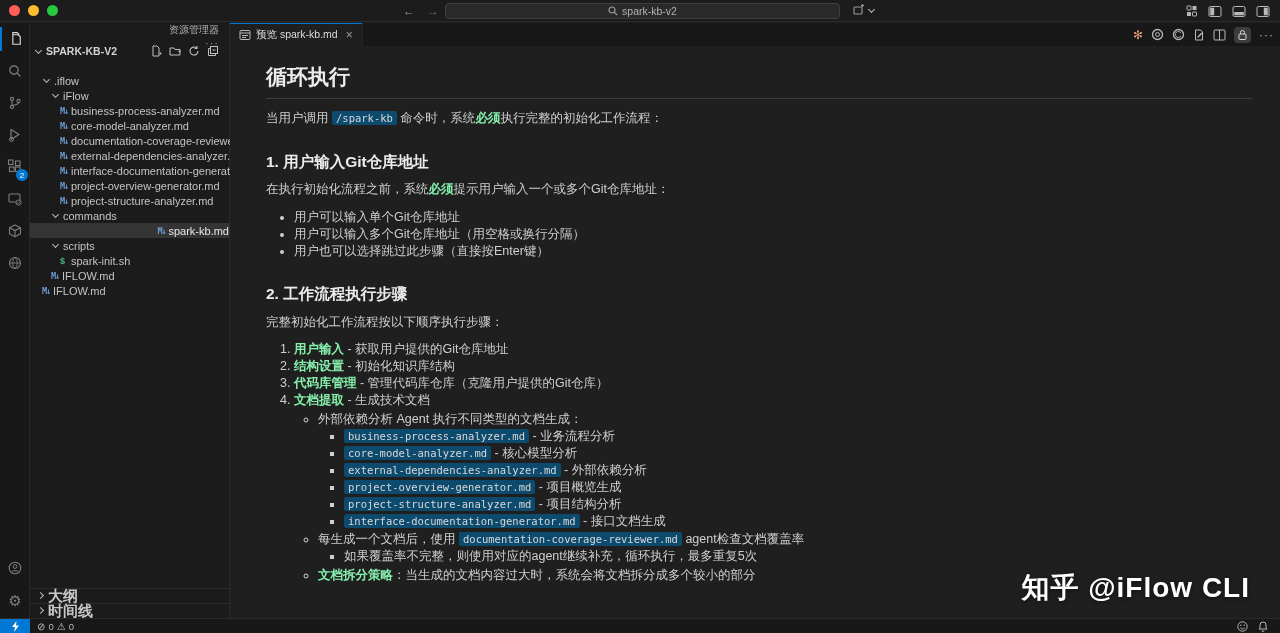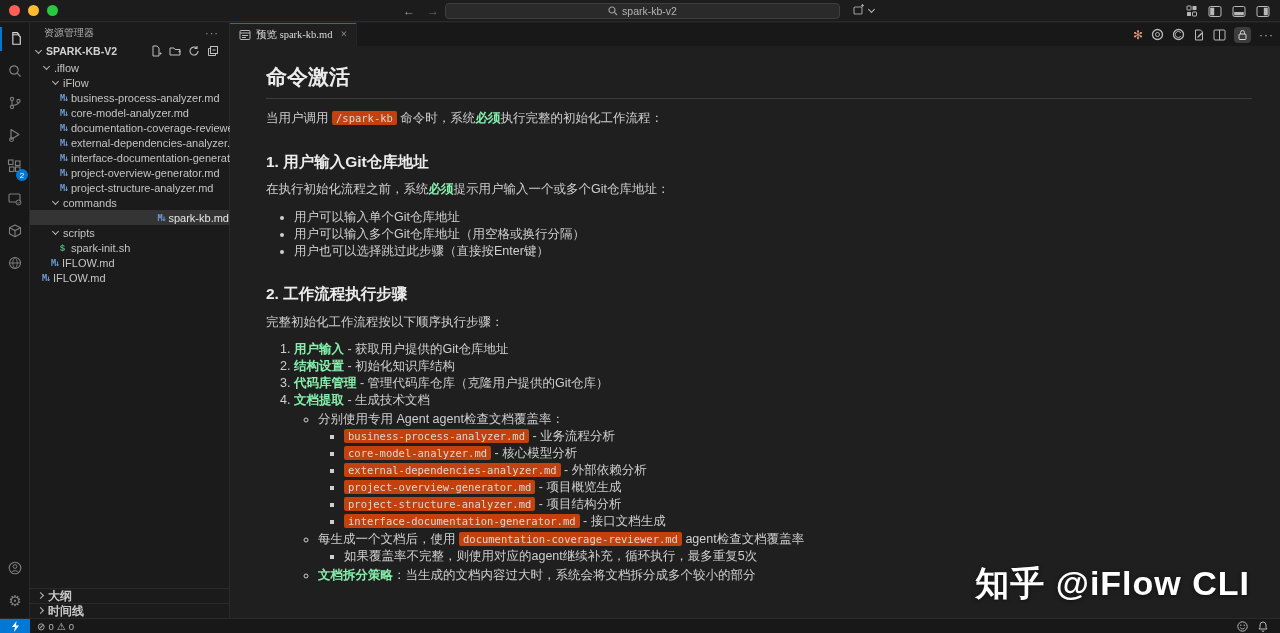--- a/index.html
+++ b/index.html
@@ -26,73 +26,73 @@
   .activitybar { width:30px; background:#181818; border-right:1px solid #2a2a2a; position:relative; flex:none; }
   .ab-item { width:30px; height:32px; display:flex; align-items:center; justify-content:center; position:relative; color:#7f7f7f; }
   .ab-item.active { color:#d7d7d7; }
   .ab-item.active::before { content:""; position:absolute; left:0; top:4px; bottom:4px; width:2px; background:#0078d4; }
   .ab-badge { position:absolute; right:2px; bottom:2px; min-width:12px; height:12px; border-radius:50%; background:#0078d4; color:#fff; font-size:8px; display:flex; align-items:center; justify-content:center; }
   .ab-bottom { position:absolute; bottom:2px; left:0; width:30px; }
   .glyph { font-size:15px; line-height:1; }
 
   
   .sidebar { width:200px; background:#1b1b1b; border-right:1px solid #2a2a2a; position:relative; flex:none; font-size:11px; }
-  .sb-header { height:20px; display:flex; align-items:center; justify-content:space-between; padding:0 10px 0 14px; color:#b0b0b0; font-size:10px; }
+  .sb-header { height:20px; display:flex; align-items:flex-end; justify-content:space-between; padding:0 10px 0 14px; color:#b0b0b0; font-size:10px;flex-direction:column; }
   .sb-dots { color:#9a9a9a; letter-spacing:1px; font-size:11px; }
   .sb-section { height:16px; display:flex; align-items:center; padding:0 4px 0 4px; font-weight:700; color:#d2d2d2; font-size:10.5px; }
   .sb-actions { margin-left:auto; display:flex; gap:7px; align-items:center; padding-right:6px; }
   .sb-actions svg { display:block; }
   .chev { width:5px; height:5px; border-right:1.2px solid #b8b8b8; border-bottom:1.2px solid #b8b8b8; transform:rotate(45deg); display:inline-block; margin:0 5px 2px 2px; flex:none; }
   .chev.right { transform:rotate(-45deg); }
-  .tree { margin-top:1px; }
+  .tree { margin-top:14px; }
   .row { height:15px; display:flex; align-items:center; color:#c4c4c4; white-space:nowrap; cursor:default; }
   .row.sel { background:#343434; color:#e6e6e6;justify-content:flex-end; }
   .i1 { padding-left:12px; } .i2 { padding-left:21px; } .i3 { padding-left:30px; }
   .md-ic { display:inline-block; width:11px; flex:none; color:#6b9bd2; font-weight:700; font-size:8.5px; font-family:"DejaVu Sans Mono", monospace; }
   .md-ic::before { content:"M\2193"; letter-spacing:-1px; }
   .sh-ic { display:inline-block; width:11px; flex:none; color:#4db380; font-weight:700; font-size:9px; }
   .sh-ic::before { content:"$"; }
   .sb-bottom { position:absolute; bottom:0; left:0; right:0; }
-  .sb-panel { height:15px; border-top:1px solid #2a2a2a; display:flex; align-items:center; padding-left:6px; font-weight:700; font-size:12px; color:#c8c8c8; }
+  .sb-panel { height:15px; border-top:1px solid #2a2a2a; display:flex; align-items:center; padding-left:6px; font-weight:700; font-size:15px; color:#c8c8c8; }
 
   
   .editor { flex:1; position:relative; background:#1f1f1f; min-width:0; }
   .tabbar { height:23px; background:#181818; display:flex; align-items:stretch; position:relative; }
-  .tab { display:flex; align-items:center; gap:5px; padding:4px 9px; background:#1f1f1f; border-right:1px solid #252525; position:relative; font-size:10.5px; color:#dcdcdc;font-family:Liberation Serif, serif; }
+  .tab { display:flex; align-items:center; gap:5px; padding:4px 9px; background:#1f1f1f; border-right:1px solid #252525; position:relative; font-size:10.5px; color:#dcdcdc; }
   .tab::before { content:""; position:absolute; left:0; right:0; top:0; height:1px; background:#0078d4; }
   .tab-close { color:#9d9d9d; font-size:12px; margin-left:3px; }
   .editor-actions { position:absolute; right:6px; top:0; height:23px; display:flex; align-items:center; gap:8px; color:#b8b8b8; }
   .ea-lock { background:#3d3d3d; border-radius:4px; padding:2px 3px; display:flex; align-items:center; }
   .flower { color:#e09a77; font-size:12px; }
   .more { color:#b8b8b8; font-size:12px; letter-spacing:1px; }
 
   
   .preview { position:absolute; top:23px; left:0; right:0; bottom:0; overflow:hidden; padding:18px 28px 0 36px; color:#cfcfcf; font-size:12.5px; line-height:15.5px; }
   .preview h1 { font-size:21px; line-height:26px; color:#ececec; font-weight:700; padding-bottom:8px; border-bottom:1px solid #3d3d3d; margin-bottom:12px; }
   .preview h2 { font-size:15.5px; color:#ececec; font-weight:700; margin-top:27px; margin-bottom:13px; }
   .preview p { margin:12px 0; }
   .preview strong { color:#86efac; }
-  code.ic { font-family:"DejaVu Sans Mono", monospace; font-size:10.5px; background:#c2410c; color:#d8d8d8; border-radius:2px; padding:1px 4px; }
+  code.ic { font-family:"DejaVu Sans Mono", monospace; font-size:10.5px; background:#0c4a6e; color:#d8d8d8; border-radius:2px; padding:1px 4px; }
   ul.lvl1 { list-style:disc; margin:12px 0; padding-left:28px; }
   ol.steps { margin:8px 0; padding-left:28px; }
   ul.lvl2 { list-style:circle; margin:2px 0; padding-left:24px; }
   ul.lvl3 { list-style:square; margin:1px 0; padding-left:26px; }
   li { margin:1.5px 0; }
   ul.lvl2 > li { margin:3px 0; }
   li.gap { margin-top:6px; }
 
   
   .statusbar { position:absolute; left:0; right:0; bottom:0; height:15px; background:#181818; border-top:1px solid #2a2a2a; display:flex; align-items:center; font-size:9.5px; color:#b8b8b8; }
   .remote { width:30px; height:100%; background:#0078d4; color:#fff; display:flex; align-items:center; justify-content:center; flex:none; }
   .sb-problems { display:flex; align-items:center; gap:3px; padding-left:7px; font-size:9.5px; }
   .sb-problems .sym { font-size:10px; }
   .statusbar-right { margin-left:auto; display:flex; align-items:center; gap:10px; padding-right:12px; }
 
   
-  .watermark { position:absolute; right:30px; bottom:26px; font-size:34px; font-weight:600; color:#ffffff; text-shadow:0 1px 4px rgba(0,0,0,.55); letter-spacing:1px; z-index:50; }
+  .watermark { position:absolute; right:30px; bottom:26px; font-size:28px; font-weight:600; color:#ffffff; text-shadow:0 1px 4px rgba(0,0,0,.55); letter-spacing:1px; z-index:50; }
 </style>
 </head>
 <body>
 
 <div class="page">
 
   <div class="titlebar">
     <div class="traffic">
       <span class="tl red"></span>
       <span class="tl yellow"></span>
@@ -345,40 +345,40 @@
               <svg width="11" height="12" viewBox="0 0 11 12">
                 <rect x="2" y="5" width="7" height="5.5" rx="1" fill="none" stroke="#d8d8d8"></rect>
                 <path d="M3.5 5V3.5a2 2 0 0 1 4 0V5" fill="none" stroke="#d8d8d8"></path>
               </svg>
             </span>
           <span class="more">···</span>
         </div>
       </div>
 
       <div class="preview">
-        <h1>命令激活</h1>
+        <h1>循环执行</h1>
         <p><span>当用户调用 </span><code class="ic">/spark-kb</code><span> 命令时，系统</span><strong>必须</strong><span>执行完整的初始化工作流程：</span></p>
 
         <h2>1. 用户输入Git仓库地址</h2>
         <p><span>在执行初始化流程之前，系统</span><strong>必须</strong><span>提示用户输入一个或多个Git仓库地址：</span></p>
         <ul class="lvl1">
           <li>用户可以输入单个Git仓库地址</li>
           <li>用户可以输入多个Git仓库地址（用空格或换行分隔）</li>
           <li>用户也可以选择跳过此步骤（直接按Enter键）</li>
         </ul>
 
         <h2>2. 工作流程执行步骤</h2>
         <p>完整初始化工作流程按以下顺序执行步骤：</p>
         <ol class="steps">
           <li><strong>用户输入</strong><span> - 获取用户提供的Git仓库地址</span></li>
           <li><strong>结构设置</strong><span> - 初始化知识库结构</span></li>
           <li><strong>代码库管理</strong><span> - 管理代码库仓库（克隆用户提供的Git仓库）</span></li>
           <li><strong>文档提取</strong><span> - 生成技术文档</span>
             <ul class="lvl2">
-              <li><span>分别使用专用 Agent agent检查文档覆盖率：</span>
+              <li><span>外部依赖分析 Agent 执行不同类型的文档生成：</span>
                 <ul class="lvl3">
                   <li><code class="ic">business-process-analyzer.md</code><span> - 业务流程分析</span></li>
                   <li><code class="ic">core-model-analyzer.md</code><span> - 核心模型分析</span></li>
                   <li><code class="ic">external-dependencies-analyzer.md</code><span> - 外部依赖分析</span></li>
                   <li><code class="ic">project-overview-generator.md</code><span> - 项目概览生成</span></li>
                   <li><code class="ic">project-structure-analyzer.md</code><span> - 项目结构分析</span></li>
                   <li><code class="ic">interface-documentation-generator.md</code><span> - 接口文档生成</span></li>
                 </ul>
               </li>
               <li><span>每生成一个文档后，使用 </span><code class="ic">documentation-coverage-reviewer.md</code><span> agent检查文档覆盖率</span>

